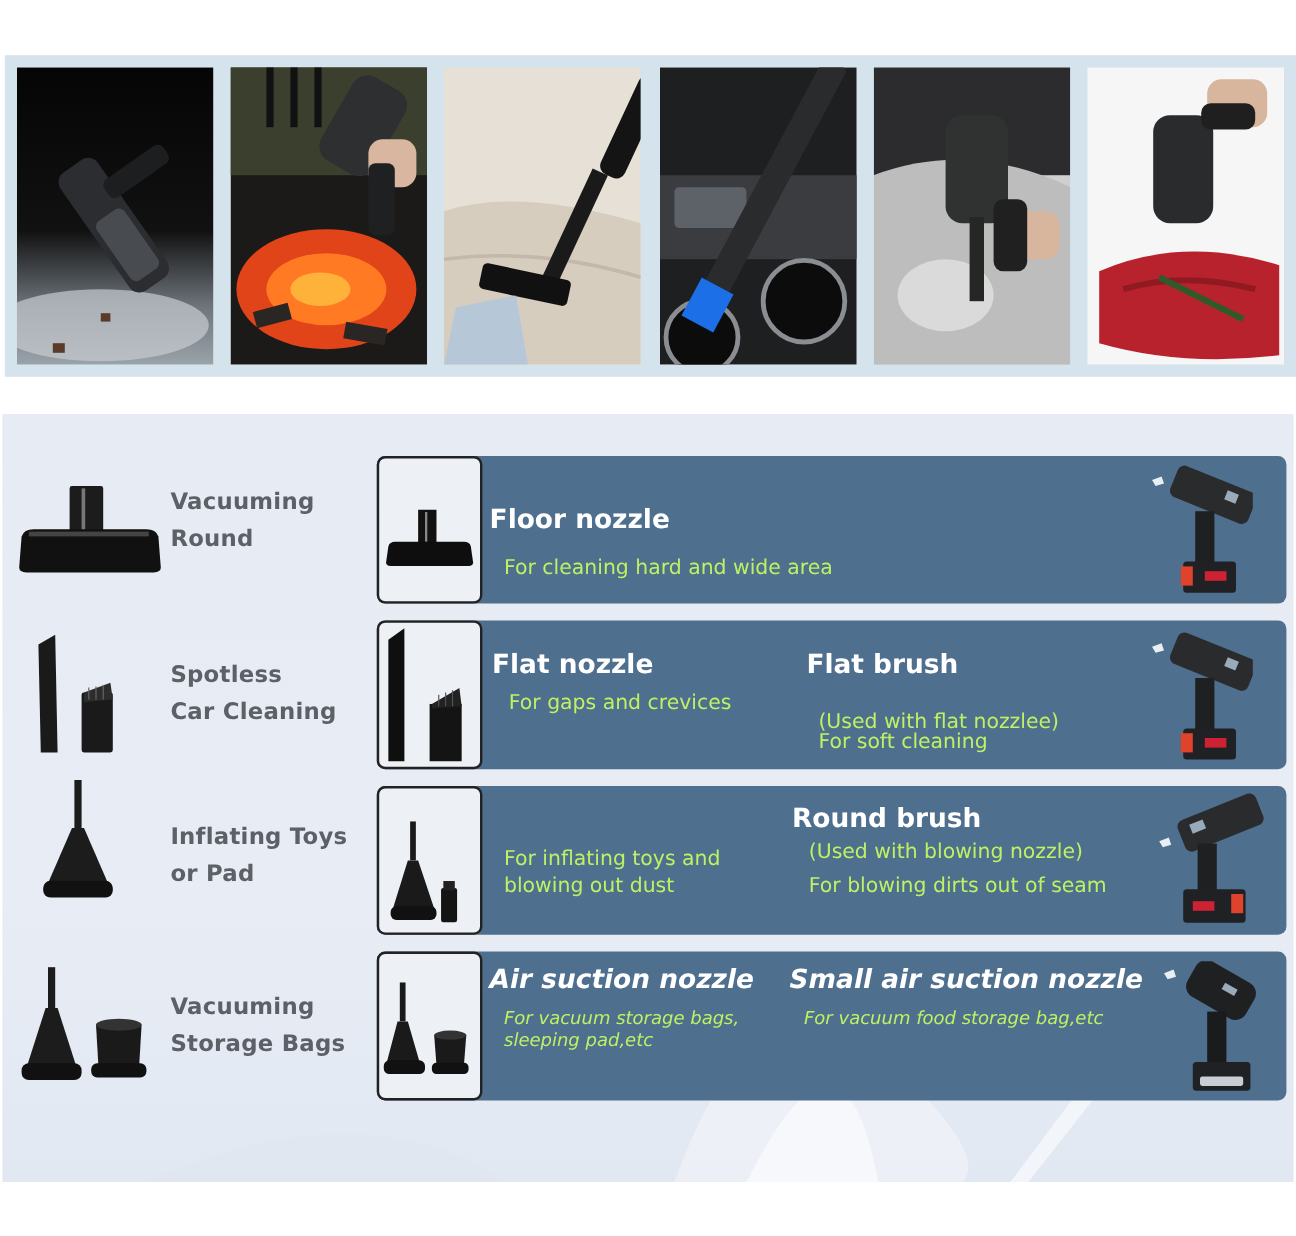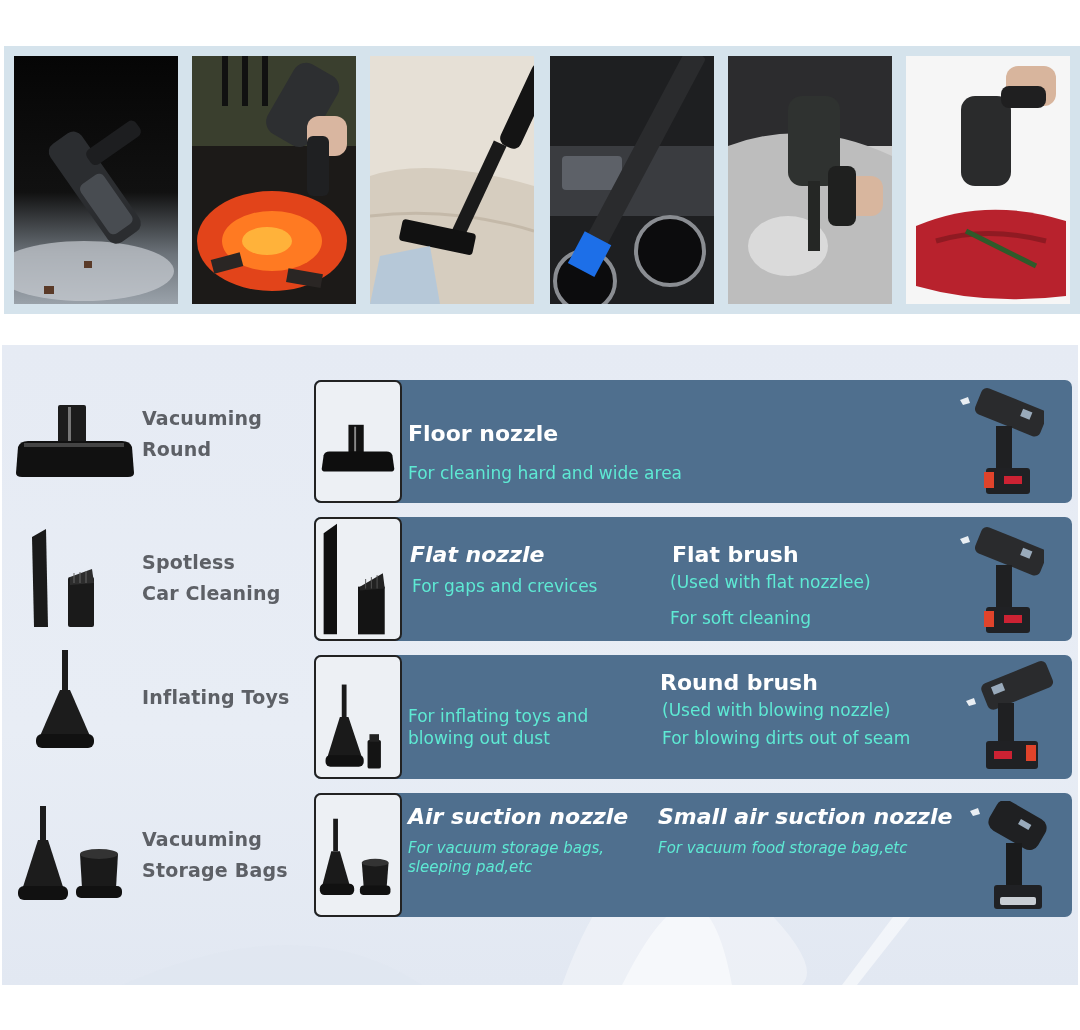--- a/index.html
+++ b/index.html
@@ -47,22 +47,23 @@
     position: absolute; left: 0; top: 0; width: 88px; height: 100%;
     background: #edf0f4; border: 2px solid #222; border-radius: 7px;
     overflow: hidden;
   }
   .thumb svg { width: 100%; height: 100%; }
   .card-title {
     position: absolute; font-weight: bold; color: #ffffff; font-size: 22px;
     line-height: 28px; white-space: nowrap;
   }
   .card-desc {
-    position: absolute; color: #5eead4; font-size: 17px; line-height: 22px;
+    position: absolute; color: #bef264; font-size: 17px; line-height: 22px;
     white-space: nowrap;
+    margin-left: 12px;
   }
   .card-desc.small { font-size: 15px; line-height: 19px; }
   .device {
     position: absolute; width: 90px; height: 112px;
   }
   .device svg { width: 100%; height: 100%; }
 </style>
 </head>
 <body>
 
@@ -234,24 +235,24 @@
           <path d="M8 14 L22 4 L22 120 L8 120Z" fill="#0f0f0f"></path>
           <rect x="44" y="70" width="28" height="50" fill="#141414"></rect>
           <path d="M46 70 L70 56 L72 72 L46 74Z" fill="#222"></path>
           <g stroke="#555" stroke-width="1">
               <line x1="52" y1="62" x2="52" y2="72"></line>
               <line x1="58" y1="60" x2="58" y2="72"></line>
               <line x1="64" y1="58" x2="64" y2="72"></line>
             </g>
         </svg>
       </div>
-      <div class="card-title" style="left:96px;top:24px;font-style:italic;">Flat nozzle</div>
+      <div class="card-title" style="left:96px;top:24px;">Flat nozzle</div>
       <div class="card-desc" style="left:98px;top:58px;">For gaps and crevices</div>
       <div class="card-title" style="left:358px;top:24px;">Flat brush</div>
-      <div class="card-desc" style="left:356px;top:54px;">(Used with flat nozzlee)</div>
+      <div class="card-desc" style="left:356px;top:74px;">(Used with flat nozzlee)</div>
       <div class="card-desc" style="left:356px;top:90px;">For soft cleaning</div>
       <div class="device" style="left:640px;top:8px;">
         <svg viewBox="0 0 90 112">
           <path d="M6 14 l8 -3 l2 6 l-7 2z" fill="#e9eef3"></path>
           <g transform="rotate(22 50 30)">
               <rect x="20" y="10" width="70" height="28" rx="6" fill="#2a2b2d"></rect>
               <rect x="65" y="16" width="10" height="8" fill="#9ab"></rect>
             </g>
           <rect x="42" y="40" width="16" height="46" fill="#1f2022"></rect>
           <rect x="32" y="82" width="44" height="26" rx="3" fill="#202124"></rect>
@@ -265,20 +266,21 @@
   <div class="row" style="top:305px;height:130px;">
     <div class="left-icon" style="top:0px;">
       <svg viewBox="0 0 130 110">
         <rect x="52" y="0" width="6" height="40" fill="#1c1c1c"></rect>
         <path d="M50 40 L60 40 L80 86 L30 86Z" fill="#1c1c1c"></path>
         <rect x="26" y="84" width="58" height="14" rx="6" fill="#111"></rect>
       </svg>
     </div>
     <div class="use-label" style="top:32px;">
       <div>Inflating Toys</div>
+      <div>or Pad</div>
     </div>
     <div class="card" style="top:5px;height:124px;">
       <div class="thumb">
         <svg viewBox="0 0 88 124">
           <rect x="27" y="28" width="5" height="34" fill="#1a1a1a"></rect>
           <path d="M25 62 L34 62 L48 104 L12 104Z" fill="#1a1a1a"></path>
           <rect x="10" y="102" width="40" height="12" rx="5" fill="#111"></rect>
           <rect x="54" y="86" width="14" height="30" rx="2" fill="#141414"></rect>
           <rect x="56" y="80" width="10" height="8" fill="#222"></rect>
         </svg>

